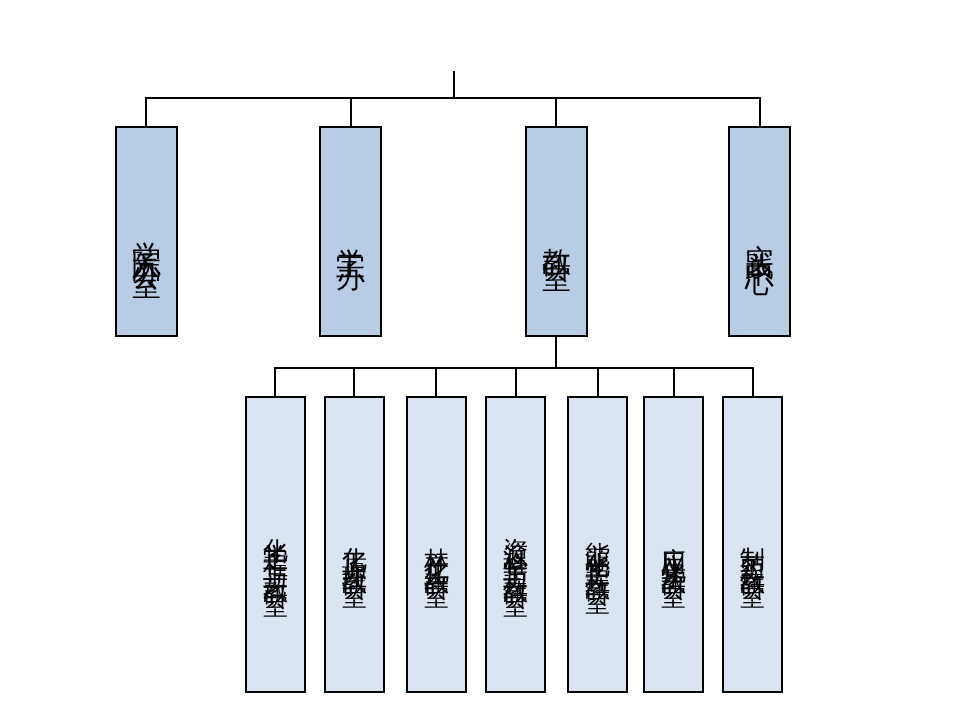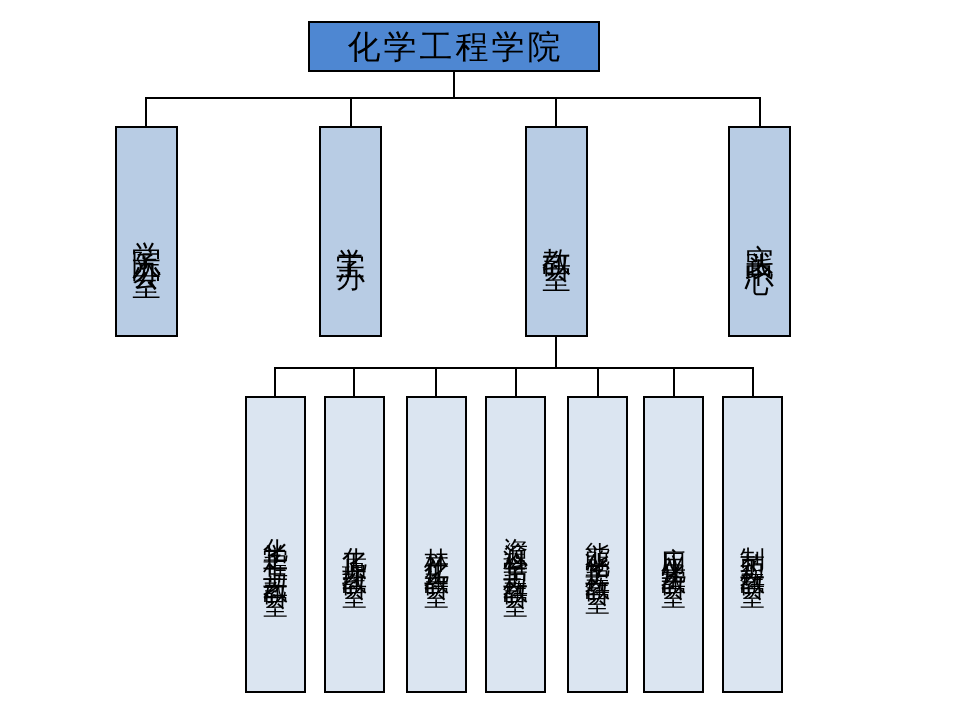--- a/index.html
+++ b/index.html
@@ -67,23 +67,20 @@
   .line {
     position: absolute;
     background: #000000;
   }
 </style>
 </head>
 <body>
 
 <div class="canvas">
 
-  <div class="node node-root">
-    <span>化学工程学院</span>
-  </div>
 
   <div class="line" style="left:453px; top:71px; width:2px; height:27px;"></div>
   <div class="line" style="left:145px; top:97px; width:616px; height:2px;"></div>
   <div class="line" style="left:145px; top:97px; width:2px; height:29px;"></div>
   <div class="line" style="left:350px; top:97px; width:2px; height:29px;"></div>
   <div class="line" style="left:555px; top:97px; width:2px; height:29px;"></div>
   <div class="line" style="left:759px; top:97px; width:2px; height:29px;"></div>
 
   <div class="node node-l2" style="left:115px;">
     <span class="vtext">学院办公室</span>

